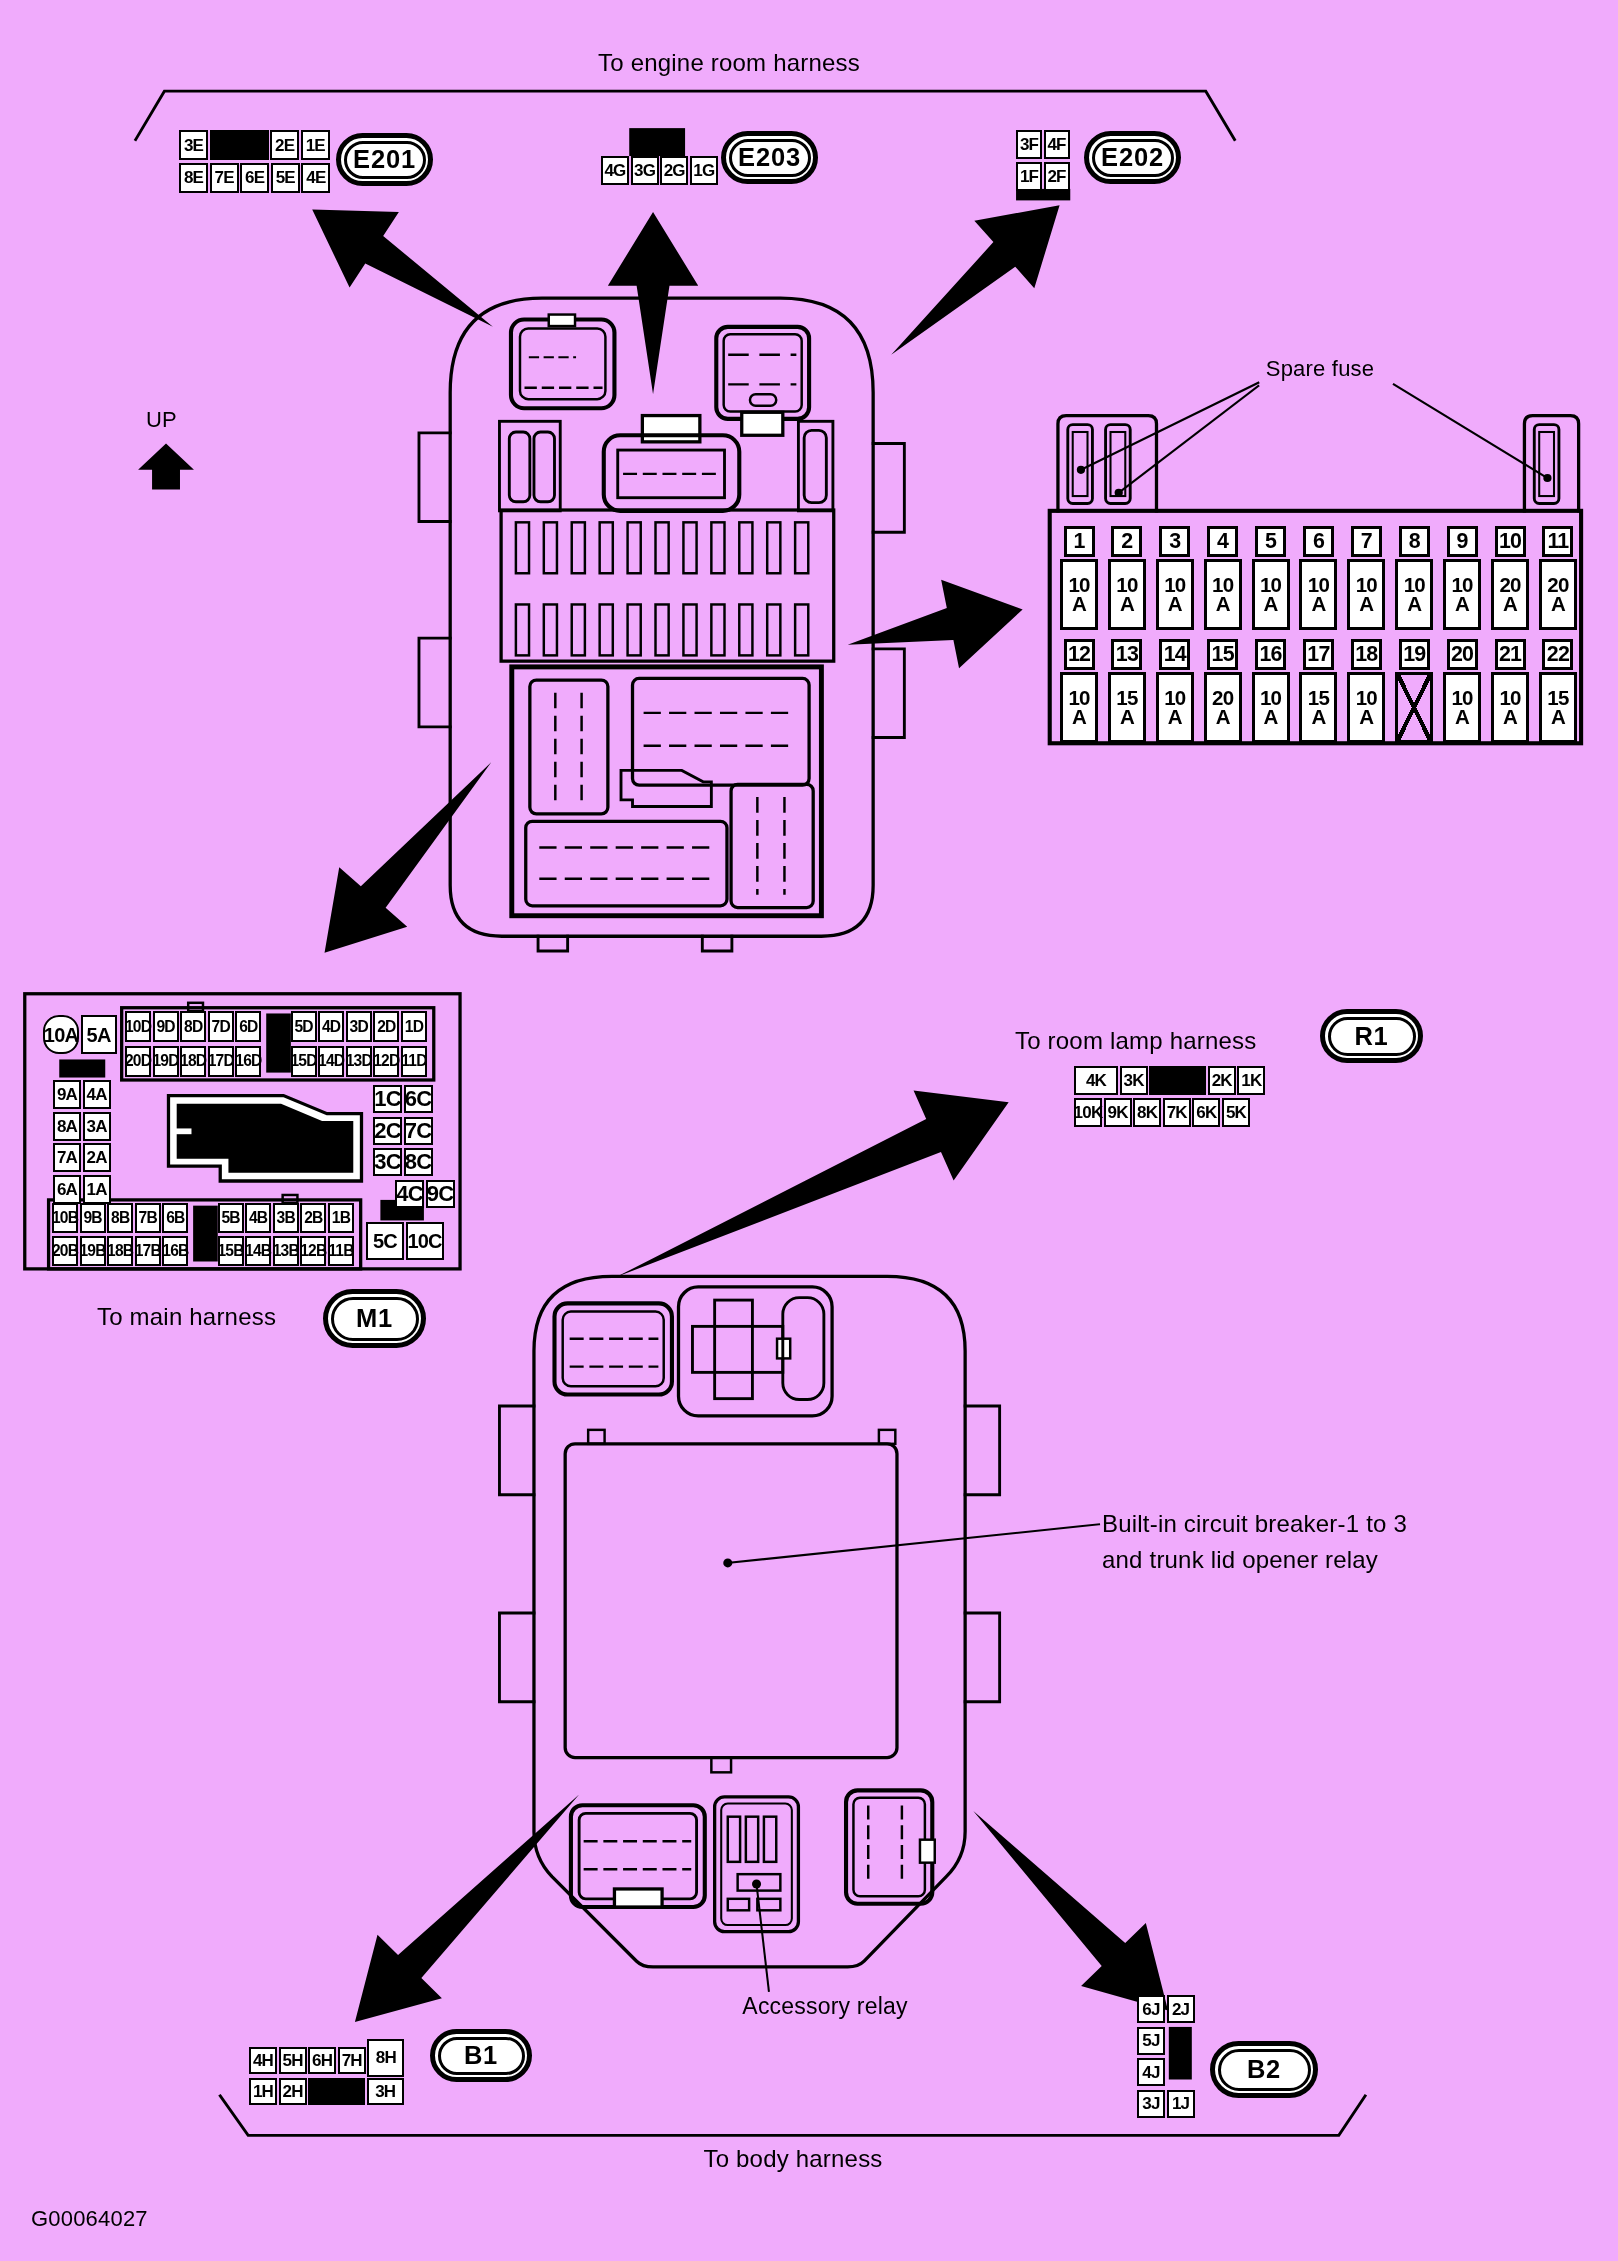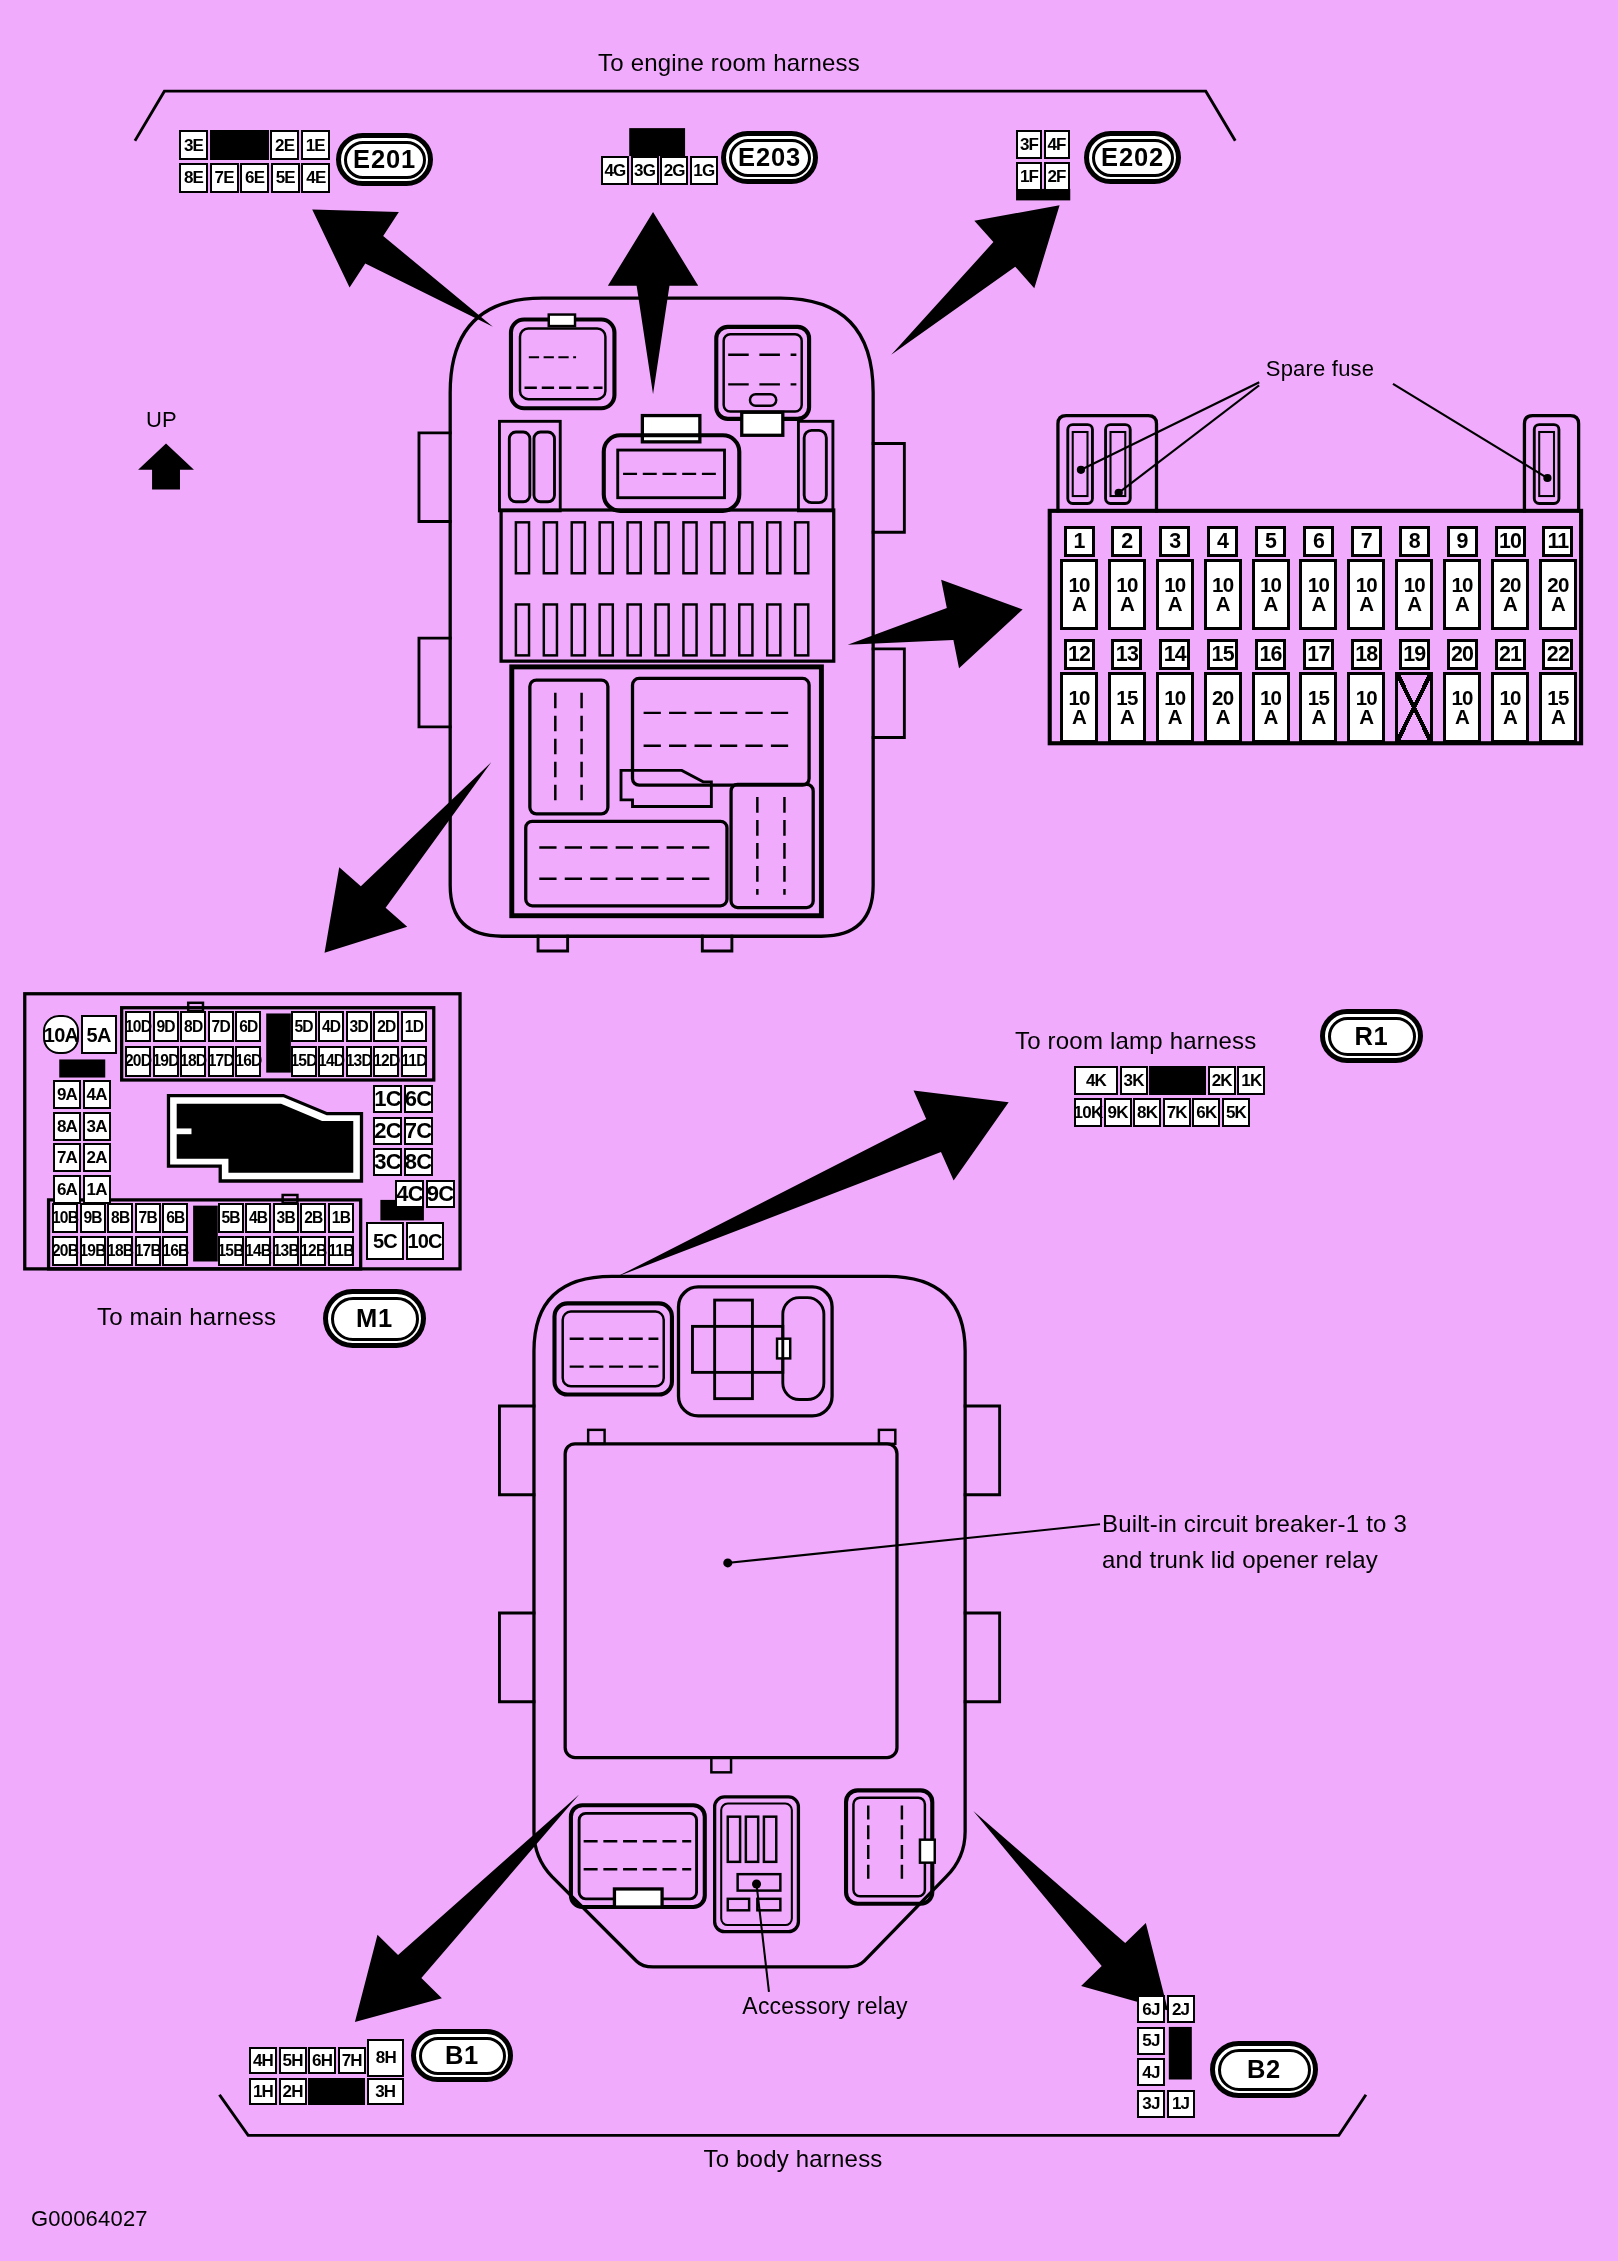--- a/index.html
+++ b/index.html
@@ -240,21 +240,21 @@
     </div>
   <div class="badge" style="left:1084px;top:131px;width:97px;height:53px;">
       <div class="inner">E202</div>
     </div>
   <div class="badge" style="left:1320px;top:1009px;width:103px;height:54px;">
       <div class="inner">R1</div>
     </div>
   <div class="badge" style="left:323px;top:1289px;width:103px;height:59px;">
       <div class="inner">M1</div>
     </div>
-  <div class="badge" style="left:411px;top:2029px;width:102px;height:53px;">
+  <div class="badge" style="left:430px;top:2029px;width:102px;height:53px;">
       <div class="inner">B1</div>
     </div>
   <div class="badge" style="left:1210px;top:2041px;width:108px;height:57px;">
       <div class="inner">B2</div>
     </div>
 
   <div class="grid" style="left: 179px; top: 130px; font-size: 17px;">
       <div class="grow" style="height: 31px;">
         <div class="cell" style="width: 29px; height: 30px;">3E</div>
         <div class="cell fill" style="width: 59px; height: 30px;"></div>

